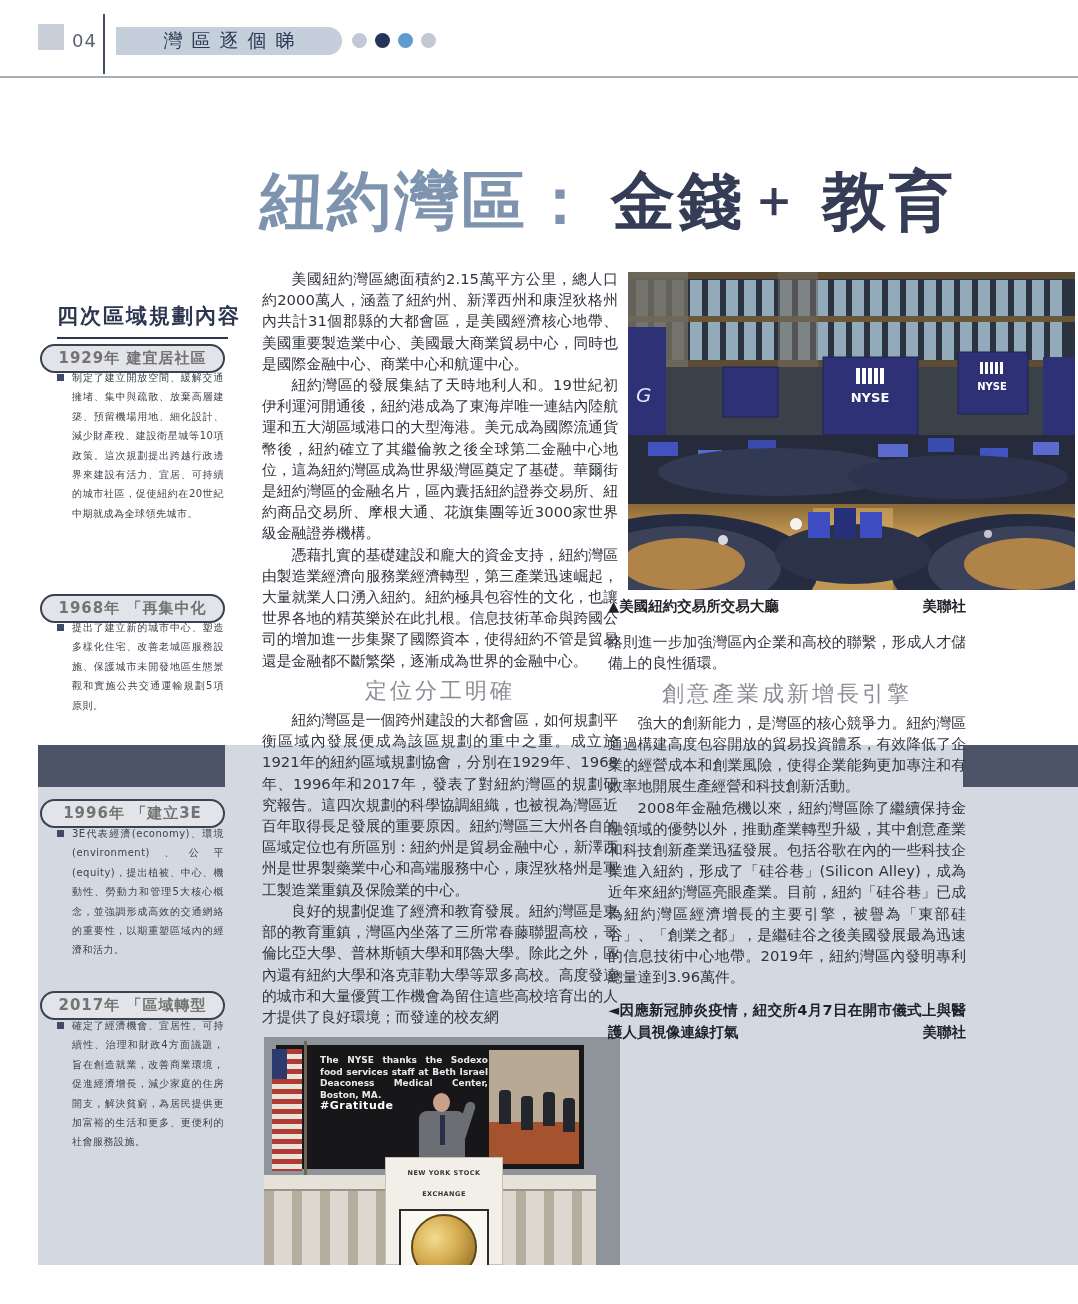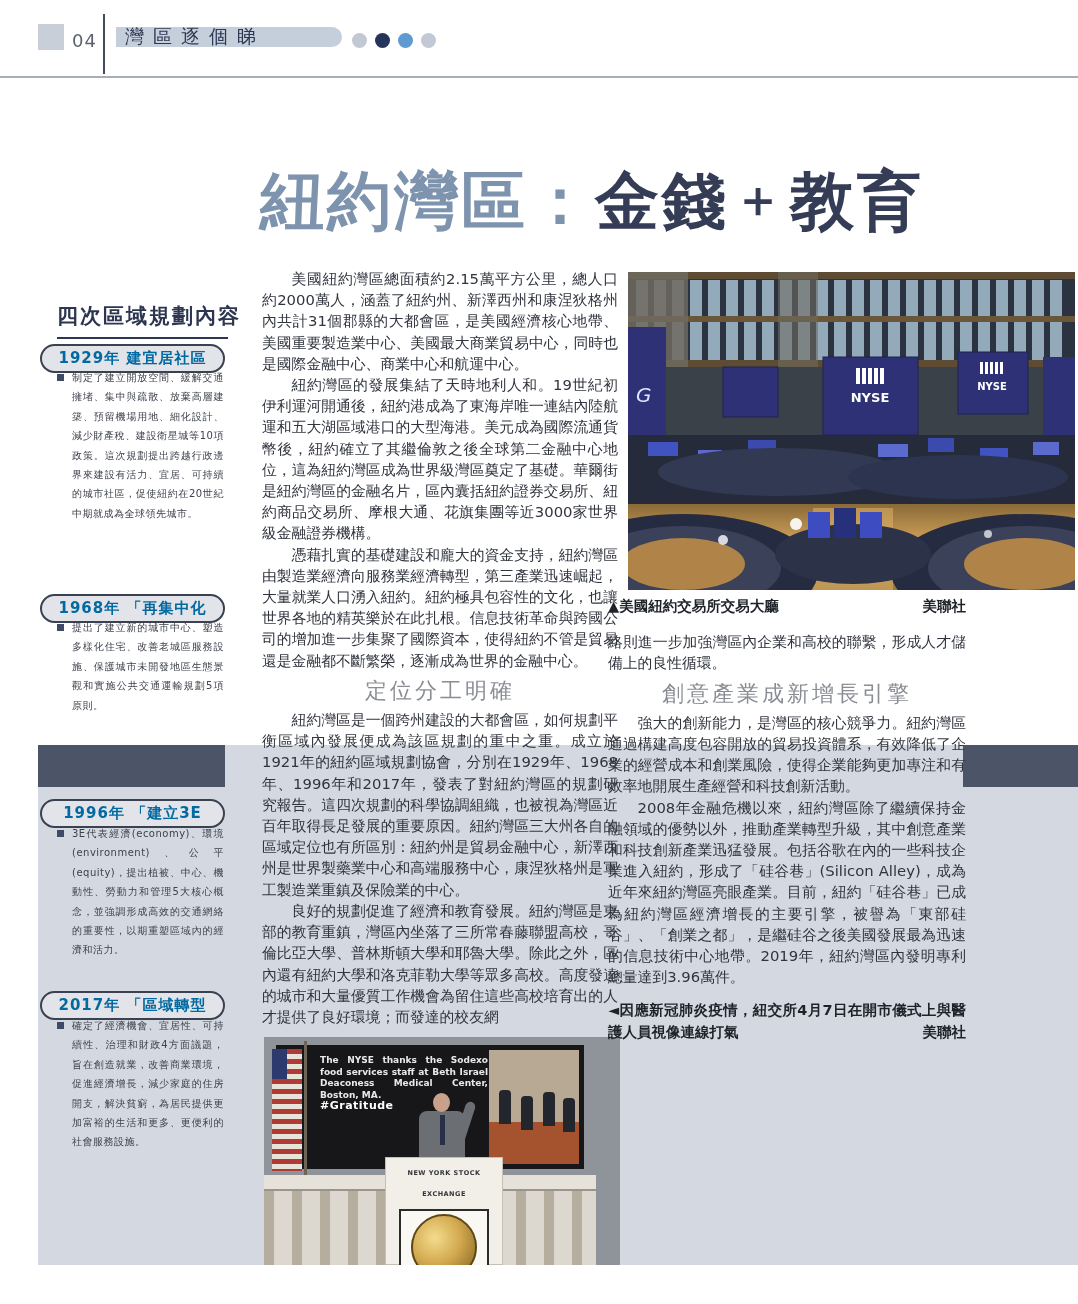--- a/index.html
+++ b/index.html
@@ -3,44 +3,44 @@
 <meta charset="utf-8">
 <style>
   html,body{margin:0;padding:0;background:#ffffff;}
   .page{position:relative;width:1078px;height:1304px;background:#ffffff;overflow:hidden;
         font-family:"DejaVu Sans","Liberation Sans",sans-serif;color:#30343e;}
 
   
   .hdr-square{position:absolute;left:38px;top:24px;width:26px;height:26px;background:#c9cfd8;}
   .hdr-pagenum{position:absolute;left:72px;top:30px;font-size:18px;color:#5c6270;letter-spacing:1px;}
   .hdr-vline{position:absolute;left:103px;top:14px;width:2px;height:60px;background:#434b5c;}
-  .hdr-pill{position:absolute;left:116px;top:27px;width:226px;height:20px;background:#c5cedb;
-            border-radius:0 14px 14px 0;display:flex;align-items:center;justify-content:flex-start;}
+  .hdr-pill{position:absolute;left:116px;top:27px;width:226px;height:28px;background:#c5cedb;
+            border-radius:0 14px 14px 0;display:flex;align-items:center;justify-content:center;}
   .hdr-pill span{font-size:19px;color:#2c3852;letter-spacing:9px;font-weight:500;padding-left:9px;}
   .hdr-dots{position:absolute;left:352px;top:33px;display:flex;gap:8px;}
   .dot{width:15px;height:15px;border-radius:50%;}
   .hdr-rule{position:absolute;left:0;top:76px;width:1078px;height:2px;background:#a8aeb8;}
 
   
   .headline{position:absolute;left:260px;top:158px;font-size:64px;font-weight:bold;letter-spacing:3px;white-space:nowrap;}
   .headline .t1{color:#7e93ae;}
-  .headline .t2{color:#343d55;}
+  .headline .t2{color:#343d55;margin-left:16px;}
   .headline .plus{color:#343d55;font-size:50px;vertical-align:7px;padding:0 4px;}
 
   
   .band{position:absolute;left:38px;top:745px;width:1040px;height:520px;background:#d4d8e1;}
   .bar-left{position:absolute;left:38px;top:745px;width:187px;height:42px;background:#4c5468;}
   .bar-right{position:absolute;left:963px;top:745px;width:115px;height:42px;background:#4c5468;}
 
   
   .sb-heading{position:absolute;left:57px;top:302px;font-size:21px;font-weight:bold;color:#2c3650;letter-spacing:2px;}
   .sb-rule{position:absolute;left:57px;top:337px;width:171px;height:2px;background:#2c3650;}
   .sb-pill{position:absolute;left:40px;width:181px;height:25px;background:#e2e4e9;border:2px solid #3a4252;
            border-radius:15px;display:flex;align-items:center;justify-content:center;
-           font-size:15px;font-weight:bold;color:#0369a1;letter-spacing:1px;}
+           font-size:15px;font-weight:bold;color:#737373;letter-spacing:1px;}
   .sb-para{position:absolute;left:57px;width:167px;padding-left:15px;box-sizing:border-box;
            font-size:10px;line-height:19.4px;text-align:justify;color:#3e424c;letter-spacing:0.5px;}
   .sq{position:absolute;left:0;top:6px;width:7px;height:7px;background:#3e4a66;}
 
   
   .col{position:absolute;font-size:14.8px;line-height:21.2px;text-align:justify;color:#30343e;}
   .col1{left:262px;top:268px;width:356px;}
   .col2{left:608px;top:272px;width:358px;}
   .col p{margin:0;text-indent:2em;}
   .col p.cont{text-indent:0;}

